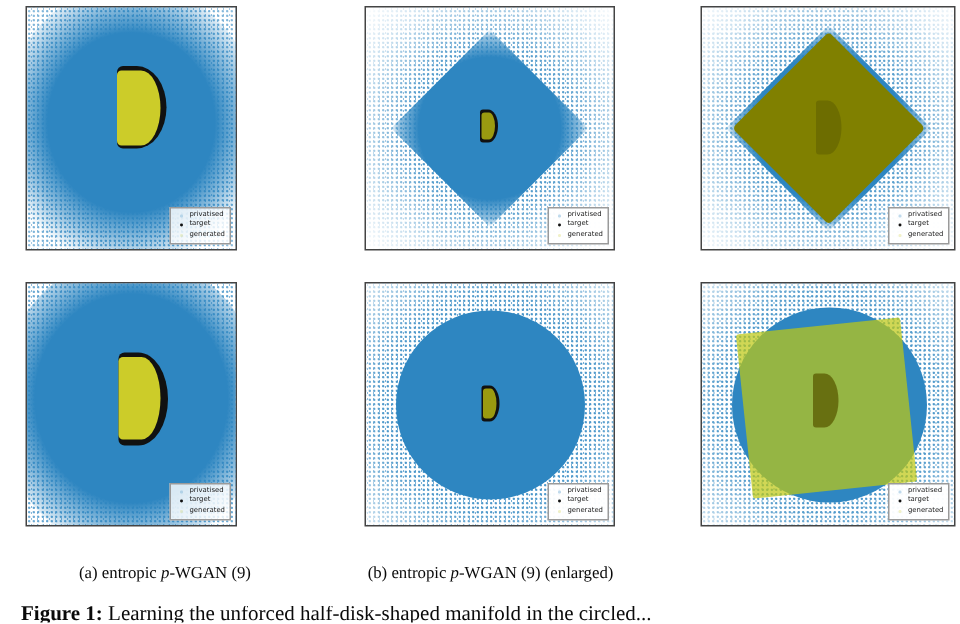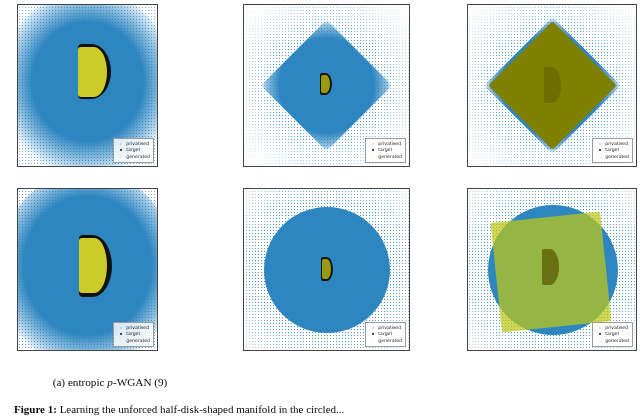--- a/index.html
+++ b/index.html
@@ -66,21 +66,21 @@
     font-size:11.2px;
     color:#0a0a0a;
     text-align:center;
     white-space:nowrap;
   }
   .subcap .it{font-style:italic;}
   .figcap{
     position:absolute;
     left:14px;top:404px;width:612px;
     font-family:"Liberation Serif", serif;
-    font-size:11px;
+    font-size:14px;
     line-height:11px;
     color:#0a0a0a;
     overflow:hidden;
     white-space:nowrap;
   }
 </style>
 </head>
 <body>
 
 <div class="figure">
@@ -282,20 +282,23 @@
           </span>
         <span class="legend-label">generated</span>
       </div>
     </div>
   </div>
 
   <div class="subcap" style="left:10px;top:376px;width:200px;">
     <span>(a) entropic </span><span class="it">p</span><span>-WGAN (9)</span>
   </div>
 
+  <div class="subcap" style="left:212px;top:376px;width:230px;">
+    <span>(b) entropic </span><span class="it">p</span><span>-WGAN (9) (enlarged)</span>
+  </div>
 
 
   <div class="figcap">
     <b>Figure 1:</b>
     <span>Learning the unforced half-disk-shaped manifold in the circled...</span>
   </div>
 
 </div>
 
 </body></html>

